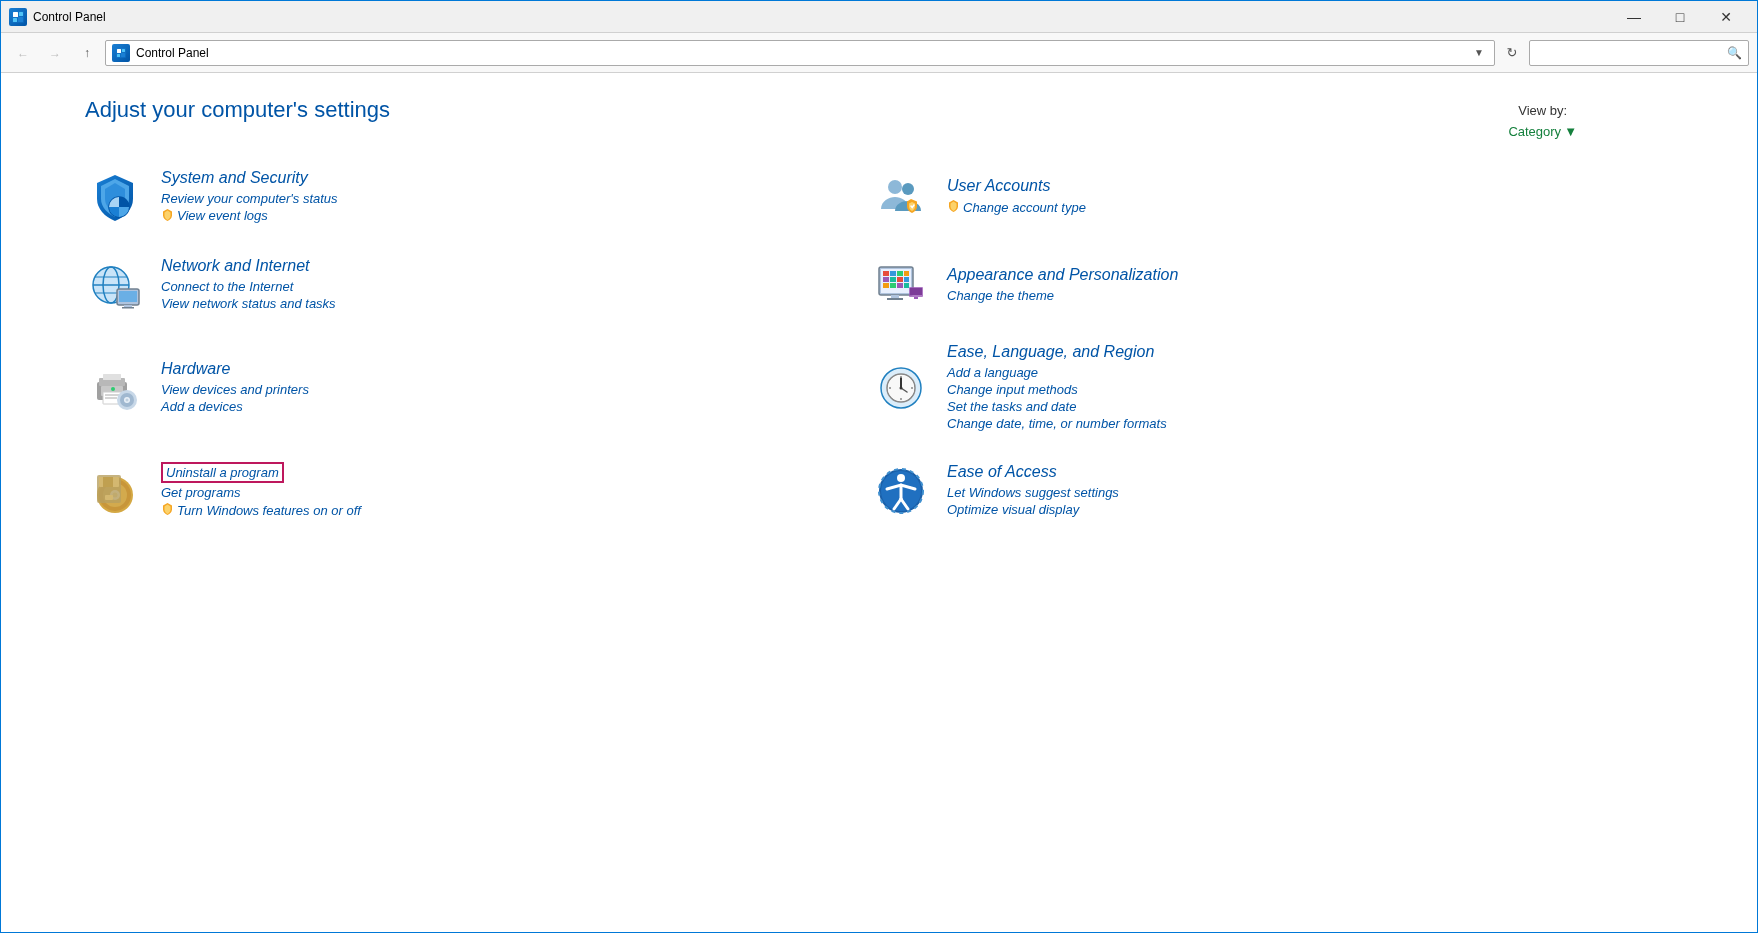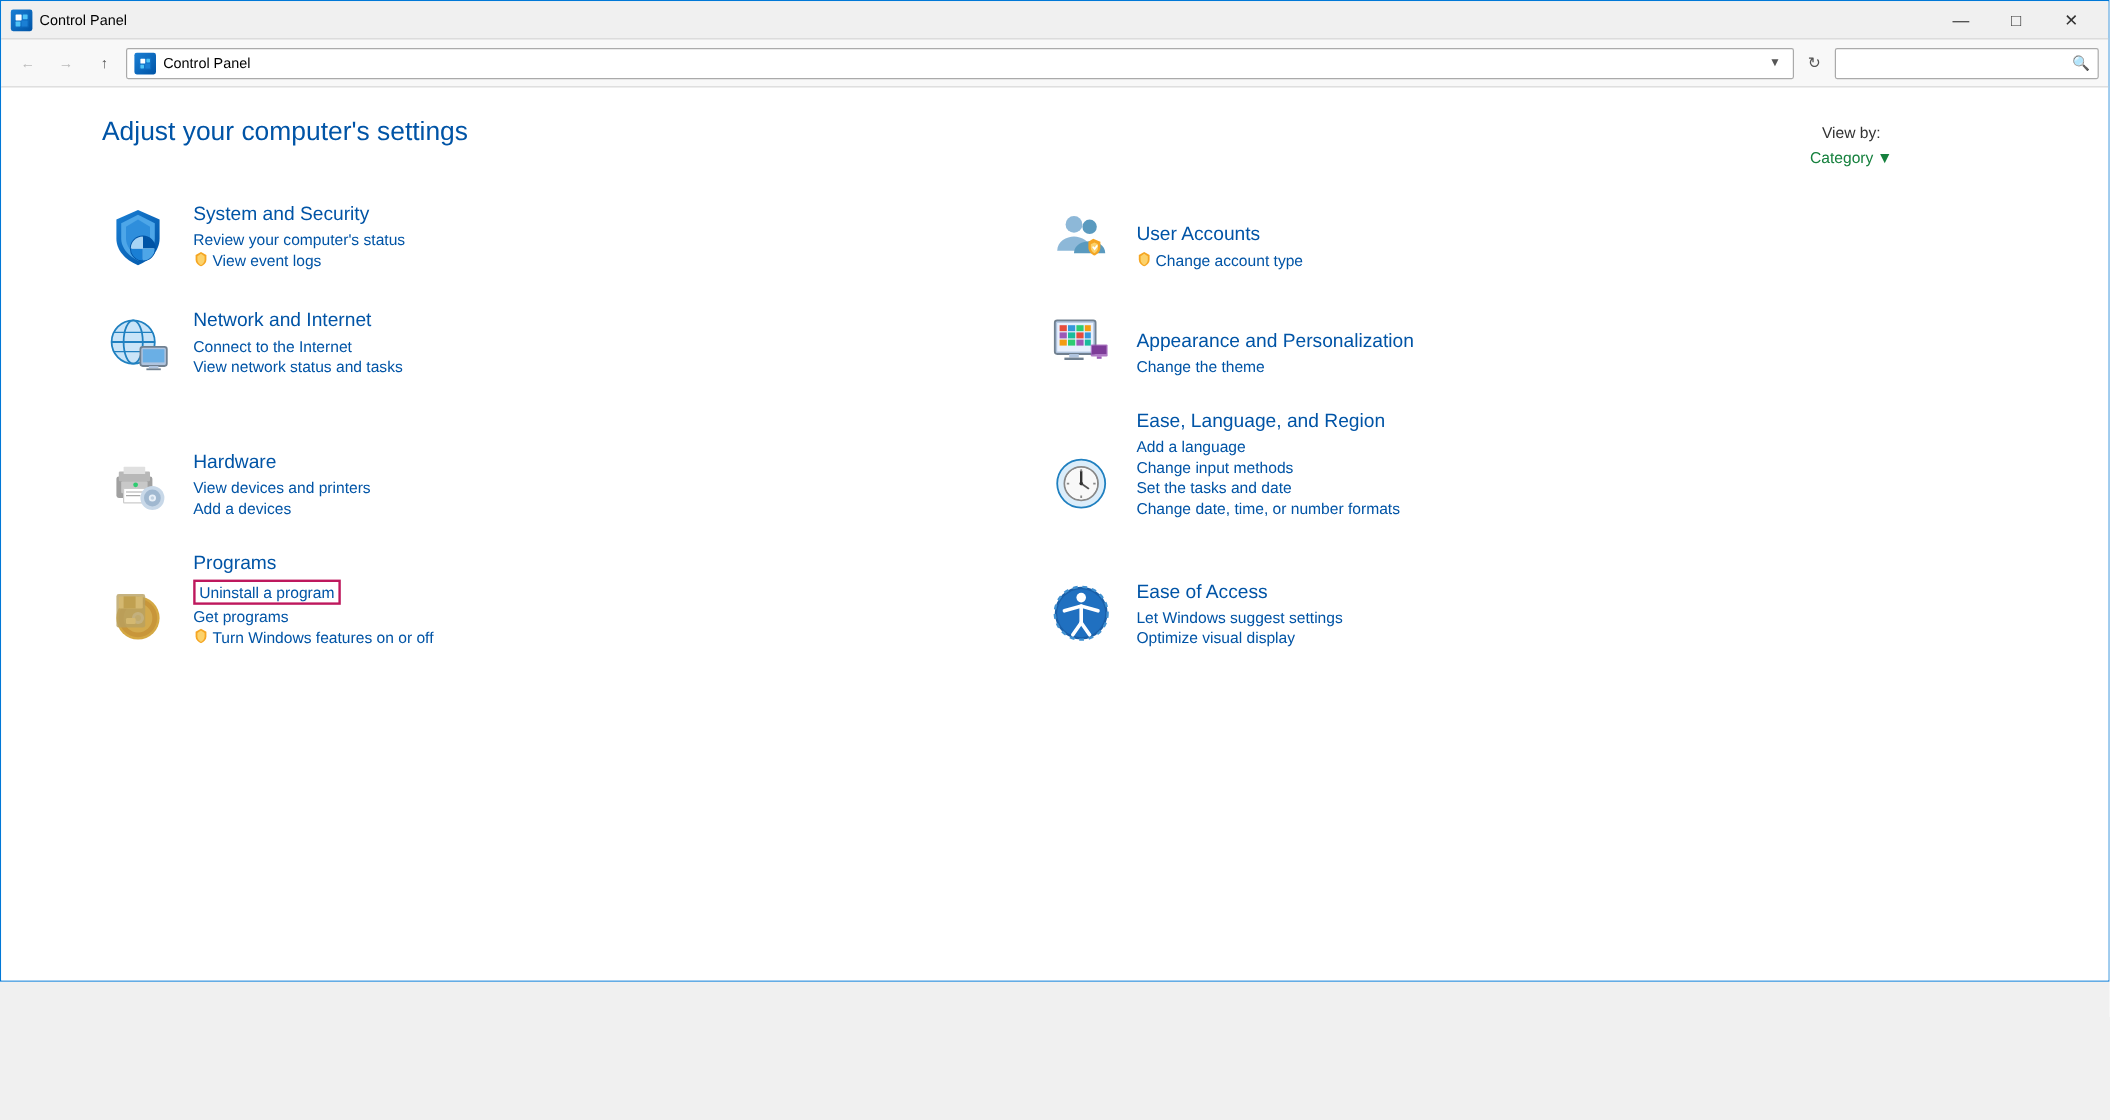--- a/index.html
+++ b/index.html
@@ -5,21 +5,21 @@
     * { margin: 0; padding: 0; box-sizing: border-box; }
     body {
       font-family: 'Segoe UI', Tahoma, Geneva, Verdana, sans-serif;
       background: #f0f0f0;
       width: 1758px;
       height: 933px;
       overflow: hidden;
     }
     .window {
       width: 1758px;
-      height: 818px;
+      height: 933px;
       background: #fff;
       border: 1px solid #0078d7;
       display: flex;
       flex-direction: column;
     }
     
     .title-bar {
       background: #f0f0f0;
       height: 32px;
       display: flex;
@@ -194,23 +194,24 @@
     }
 
     .categories-grid {
       display: grid;
       grid-template-columns: 1fr 1fr;
       gap: 0;
       column-gap: 80px;
     }
     .category-item {
       display: flex;
-      align-items: flex-end;
+      align-items: center;
       gap: 16px;
       margin-bottom: 28px;
+      font-style: italic;
     }
     .category-icon {
       width: 60px;
       height: 60px;
       flex-shrink: 0;
       display: flex;
       align-items: center;
       justify-content: center;
     }
     .category-info {
@@ -498,21 +499,20 @@
 
             <path d="M14 18 Q20 14 28 16" stroke="rgba(255,255,255,0.5)" stroke-width="2" fill="none"></path>
 
             <rect x="8" y="10" width="24" height="28" rx="2" fill="#b8a060" opacity="0.8"></rect>
             <rect x="10" y="12" width="20" height="10" rx="1" fill="#d4b870"></rect>
             <rect x="14" y="12" width="10" height="10" fill="#c0a050"></rect>
             <rect x="16" y="30" width="8" height="5" rx="1" fill="#d4b870"></rect>
           </svg>
         </div>
         <div class="category-info">
-          <a class="category-title">Programs</a>
           <a class="category-link highlighted">Uninstall a program</a>
           <a class="category-link">Get programs</a>
           <a class="category-link">
             <span>
               <svg width="13" height="13" viewBox="0 0 13 13">
                   <path d="M6.5 1 L11 3.5 L11 7.5 C11 10 9 12 6.5 13 C4 12 2 10 2 7.5 L2 3.5 Z" fill="#f5a623"></path>
                   <path d="M6.5 2.5 L9.5 4.5 L9.5 7.5 C9.5 9.5 8 11 6.5 12 C5 11 3.5 9.5 3.5 7.5 L3.5 4.5 Z" fill="#fcd26b"></path>
                 </svg>
             </span>
             Turn Windows features on or off

